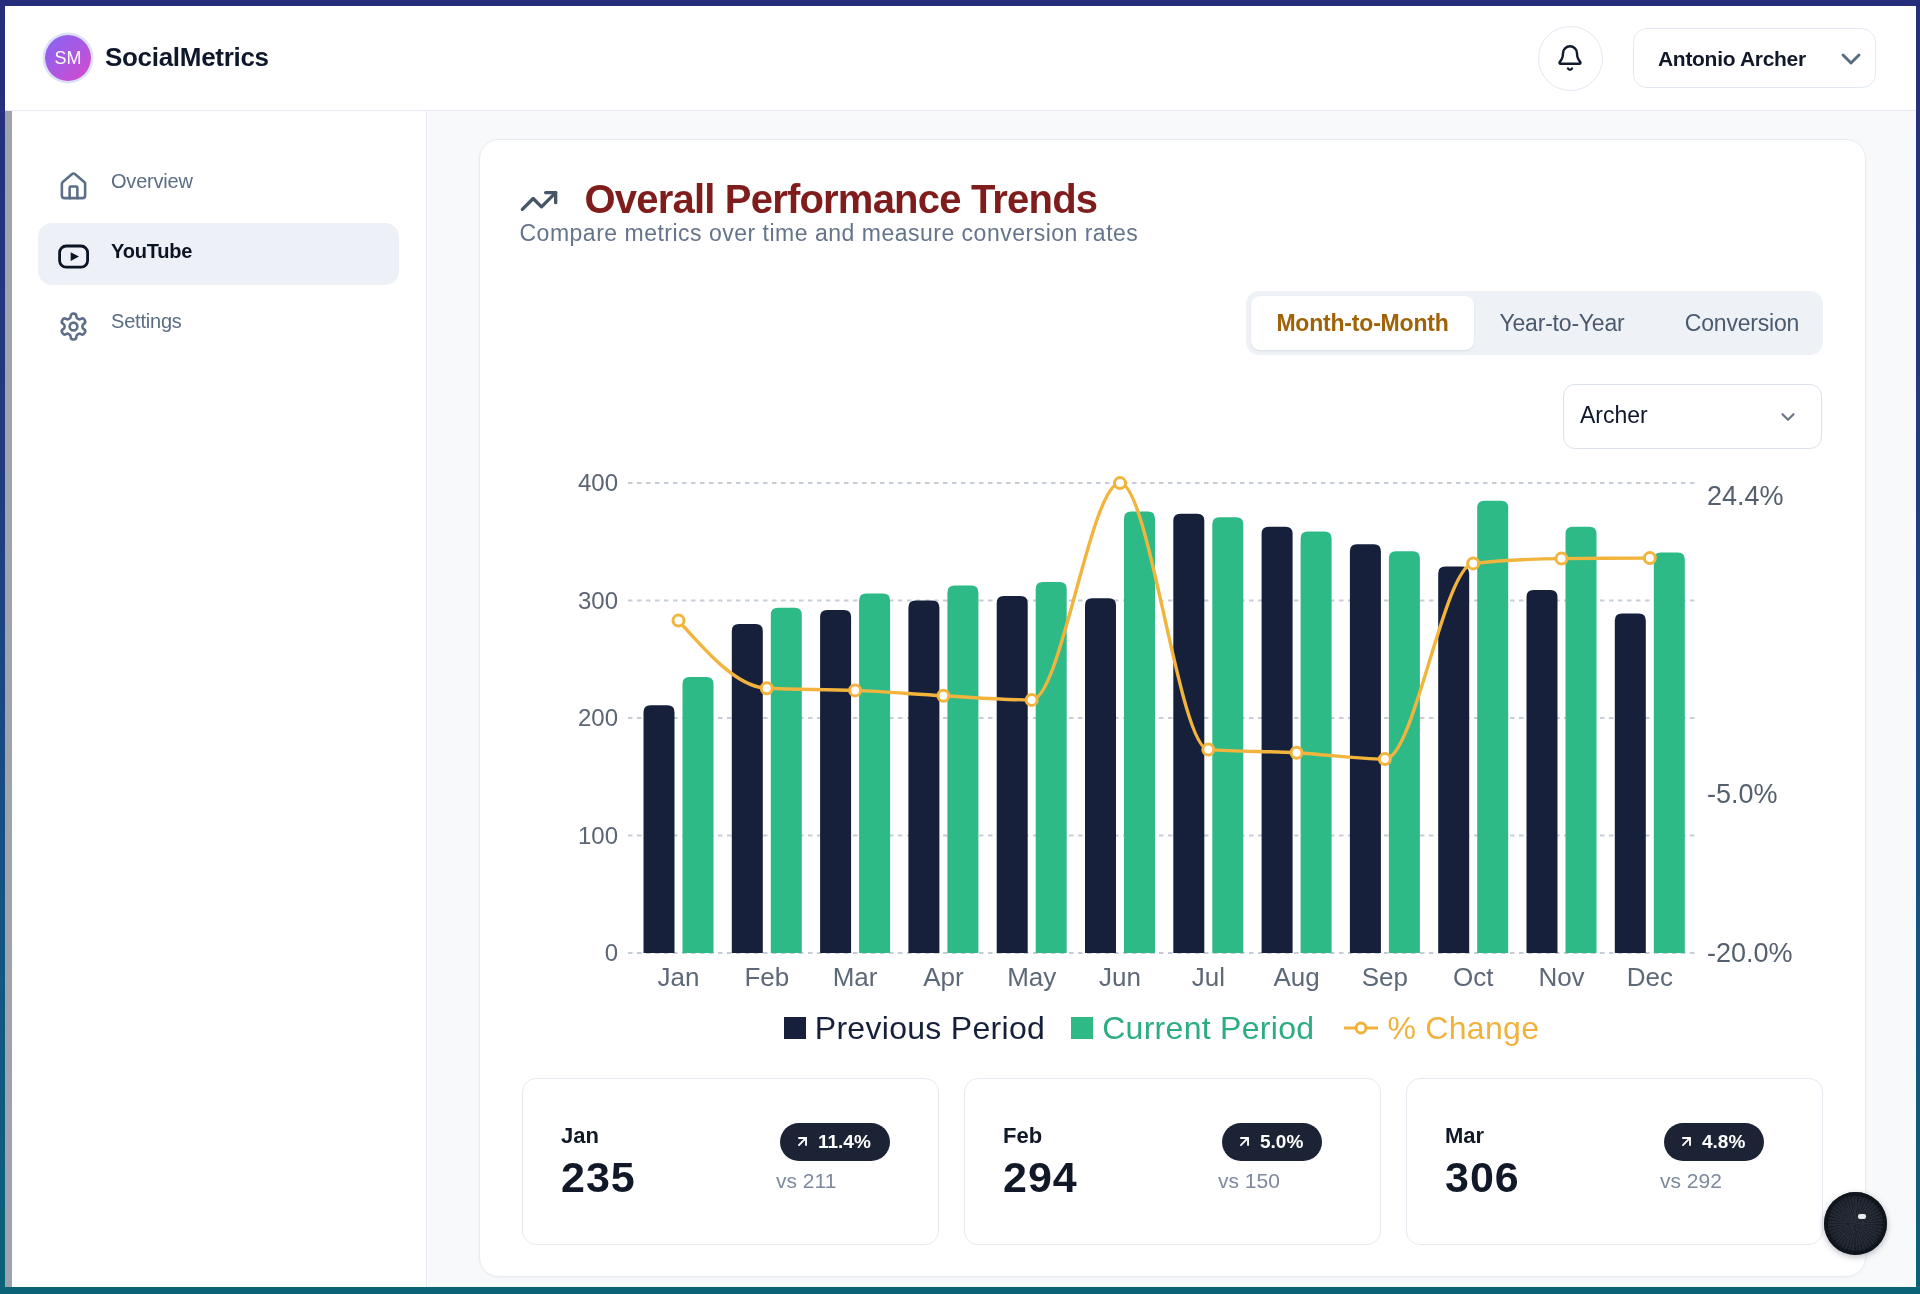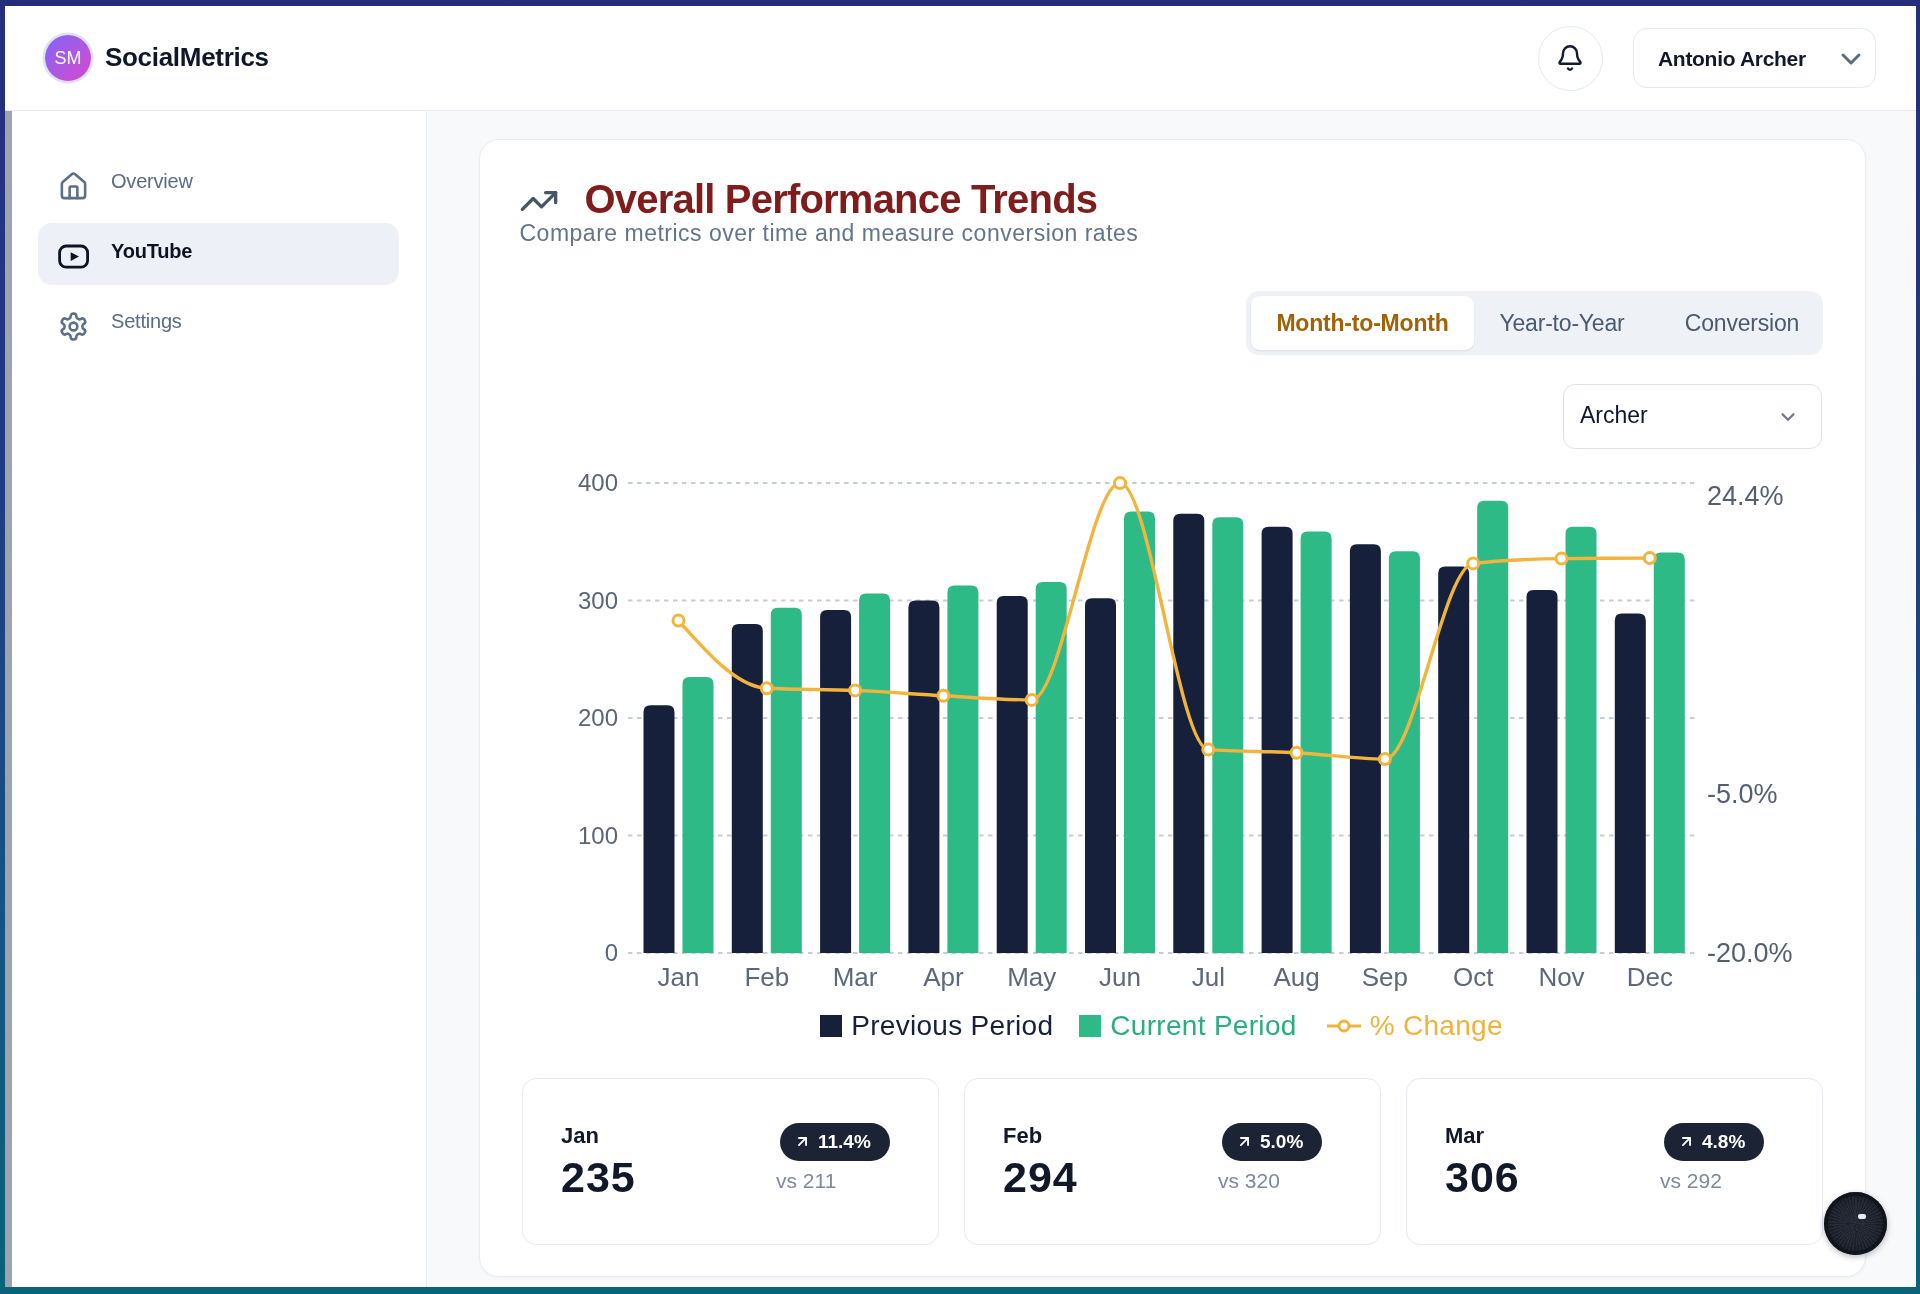--- a/index.html
+++ b/index.html
@@ -33,21 +33,21 @@
 #h2{position:absolute;left:41px;top:256px;font-size:32px;font-weight:700;color:#111827;letter-spacing:-.5px;}
 #sel{position:absolute;left:1083.5px;top:244px;width:259px;height:65px;border:1.5px solid #dbe2ec;border-radius:12px;}
 #sel span{position:absolute;left:16px;top:17px;font-size:23px;color:#0f172a;}
 #chart{position:absolute;left:81.5px;top:331.5px;}
 .grid{stroke:#c6cdd7;stroke-width:2;stroke-dasharray:4.5 4.5;fill:none;}
 .ax{font-family:"Liberation Sans",sans-serif;font-size:24px;fill:#5b6574;}
 .ax.m{font-size:26px;fill:#5d6878;}
 .ax.r{font-size:27px;fill:#55606f;}
 .mk{fill:#fff;stroke:#f2b43c;stroke-width:3;}
 #legend{position:absolute;left:15px;top:870px;width:1334px;display:flex;justify-content:center;align-items:center;}
-.litem{display:flex;align-items:center;gap:9px;font-size:28px;letter-spacing:.3px;}
+.litem{display:flex;align-items:center;gap:9px;font-size:32px;letter-spacing:.3px;}
 .sq{width:22px;height:22px;}
 #cards{position:absolute;left:42.5px;top:938px;display:flex;gap:25px;}
 .scard{width:417px;height:167px;border:1.5px solid #e5eaf0;border-radius:14px;position:relative;background:#fff;}
 .scard .mo{position:absolute;left:38px;top:44px;font-size:22px;font-weight:700;color:#111827;}
 .scard .num{position:absolute;left:38px;top:74px;font-size:43px;font-weight:700;color:#111827;letter-spacing:1px;}
 .scard .badge{position:absolute;left:257px;top:44px;height:38px;background:#1b2334;border-radius:19px;color:#fff;display:flex;align-items:center;padding:0 19px 0 14px;gap:7px;font-size:19px;font-weight:700;}
 .scard .vs{position:absolute;left:253px;top:90px;font-size:21px;color:#7e8a9c;}
 #fab{position:absolute;left:1819px;top:1186px;width:63px;height:63px;border-radius:50%;background:repeating-conic-gradient(#282e3b 0deg 4deg,#1e232c 4deg 8deg);box-shadow:inset 0 0 0 4px rgba(13,17,26,.7),inset 0 0 16px rgba(0,0,0,.55),0 2px 6px rgba(15,23,42,.3);}
 #fab .dash{position:absolute;left:34px;top:22px;width:8px;height:4.5px;background:#e8eaee;border-radius:2px;}
 svg.lucide{fill:none;stroke-linecap:round;stroke-linejoin:round;}
@@ -174,21 +174,21 @@
                 </svg>11.4%</div>
               <div class="vs">vs 211</div>
             </div>
         <div class="scard">
               <div class="mo">Feb</div>
               <div class="num">294</div>
               <div class="badge"><svg class="lucide" width="17" height="17" viewBox="0 0 24 24" stroke="#fff" stroke-width="2.6">
                   <path d="M7 7h10v10"></path>
                   <path d="M7 17 17 7"></path>
                 </svg>5.0%</div>
-              <div class="vs">vs 320</div>
+              <div class="vs">vs 150</div>
             </div>
         <div class="scard">
               <div class="mo">Mar</div>
               <div class="num">306</div>
               <div class="badge"><svg class="lucide" width="17" height="17" viewBox="0 0 24 24" stroke="#fff" stroke-width="2.6">
                   <path d="M7 7h10v10"></path>
                   <path d="M7 17 17 7"></path>
                 </svg>4.8%</div>
               <div class="vs">vs 292</div>
             </div>

